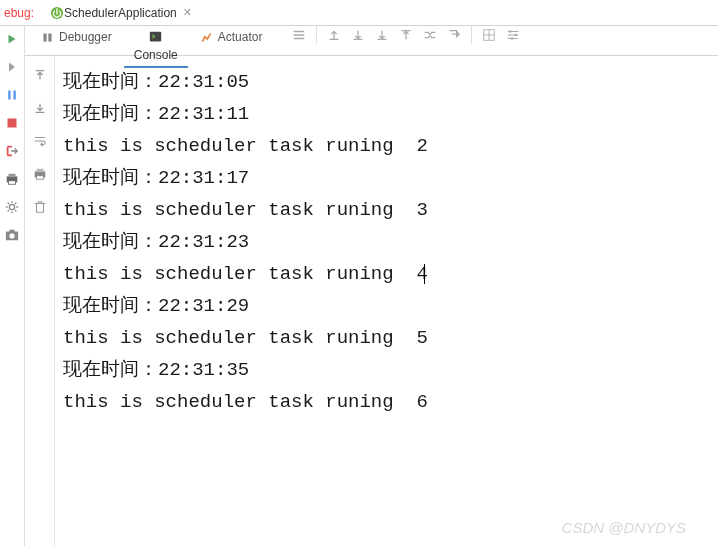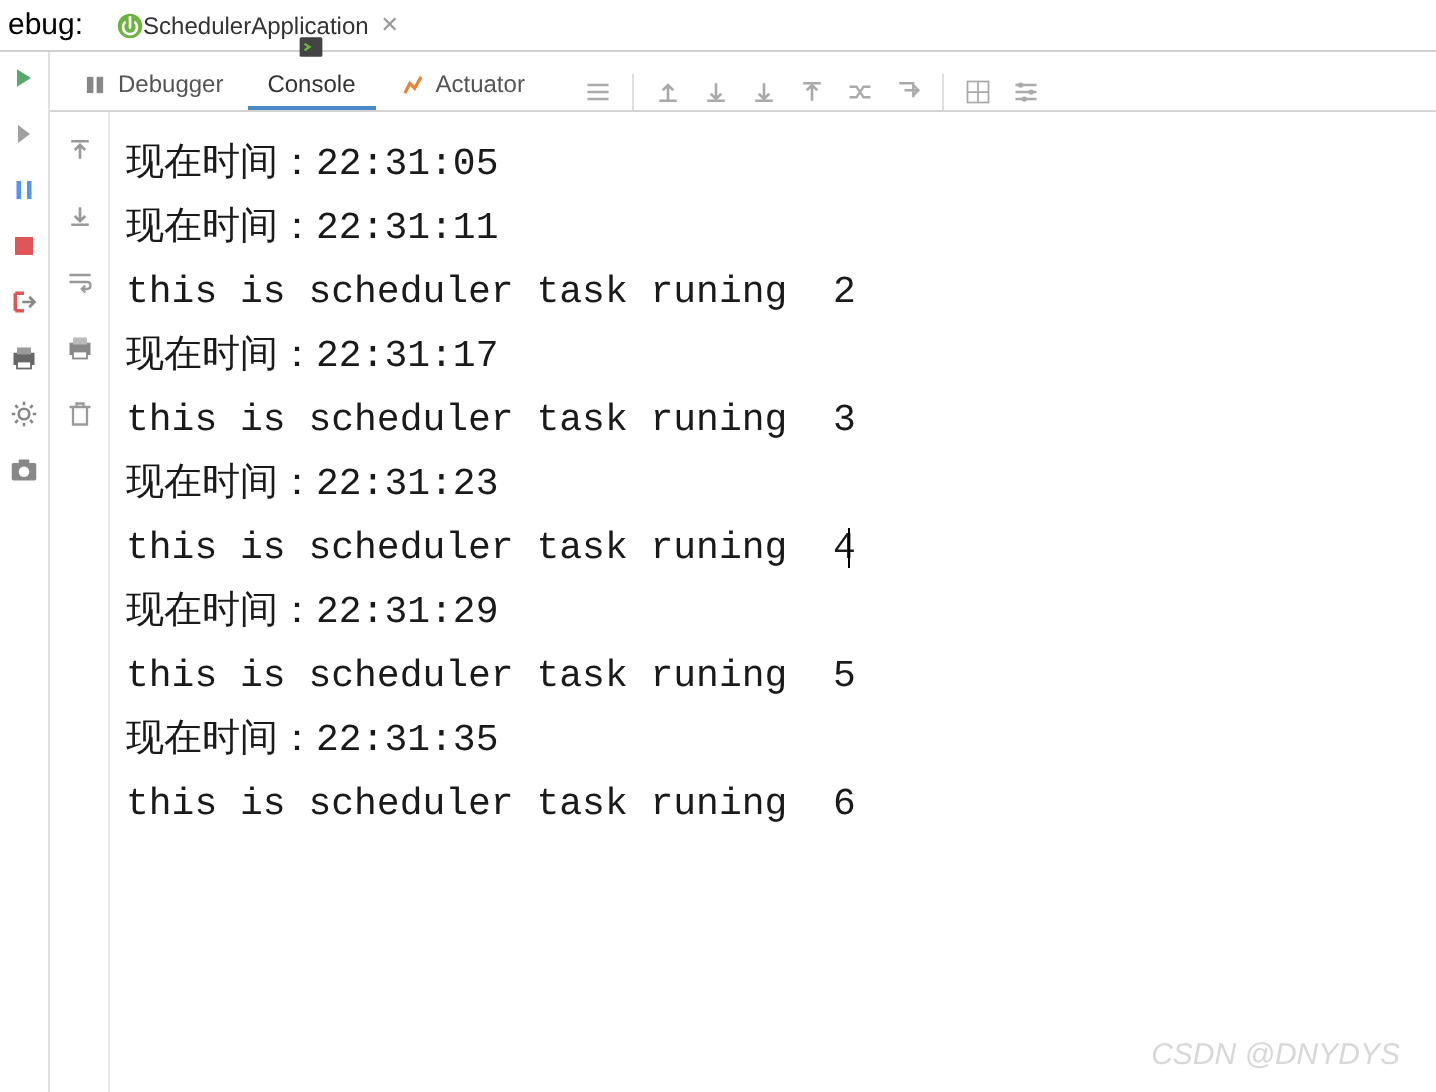--- a/index.html
+++ b/index.html
@@ -14,22 +14,22 @@
       position: relative;
     }
     .top-bar {
       display: flex;
       align-items: center;
       height: 26px;
       border-bottom: 1px solid #d0d0d0;
       padding-left: 2px;
     }
     .top-label {
-      color: #000000;
-      font-size: 15px;
+      color: #ef4444;
+      font-size: 12px;
       padding: 0 8px 0 2px;
     }
     .top-tab {
       display: flex;
       align-items: center;
       padding: 2px 8px;
       gap: 0;
       font-size: 12px;
       color: #333;
       border-right: 1px solid transparent;
@@ -50,21 +50,21 @@
       gap: 14px;
     }
     .left-gutter .ico { width: 14px; height: 14px; color: #8a8a8a; display:flex; align-items:center; justify-content:center;}
     .content {
       flex: 1;
       display: flex;
       flex-direction: column;
     }
     .sub-tabs {
       display: flex;
-      align-items: flex-end;
+      align-items: flex-start;
       height: 30px;
       border-bottom: 1px solid #d4d4d4;
       padding-left: 6px;
       gap: 2px;
     }
     .sub-tab {
       display: flex;
       align-items: center;
       gap: 5px;
       padding: 4px 10px;
@@ -114,21 +114,21 @@
     .cursor {
       display: inline-block;
       width: 1px;
       height: 20px;
       background: #000;
       vertical-align: middle;
       margin-left: -4px;
     }
     .watermark {
       position: absolute;
-      right: 18px;
+      right: 32px;
       bottom: 10px;
       color: #d8d8d8;
       font-size: 15px;
       font-style: italic;
       pointer-events: none;
     }
   </style>
 </head>
 <body>
 

